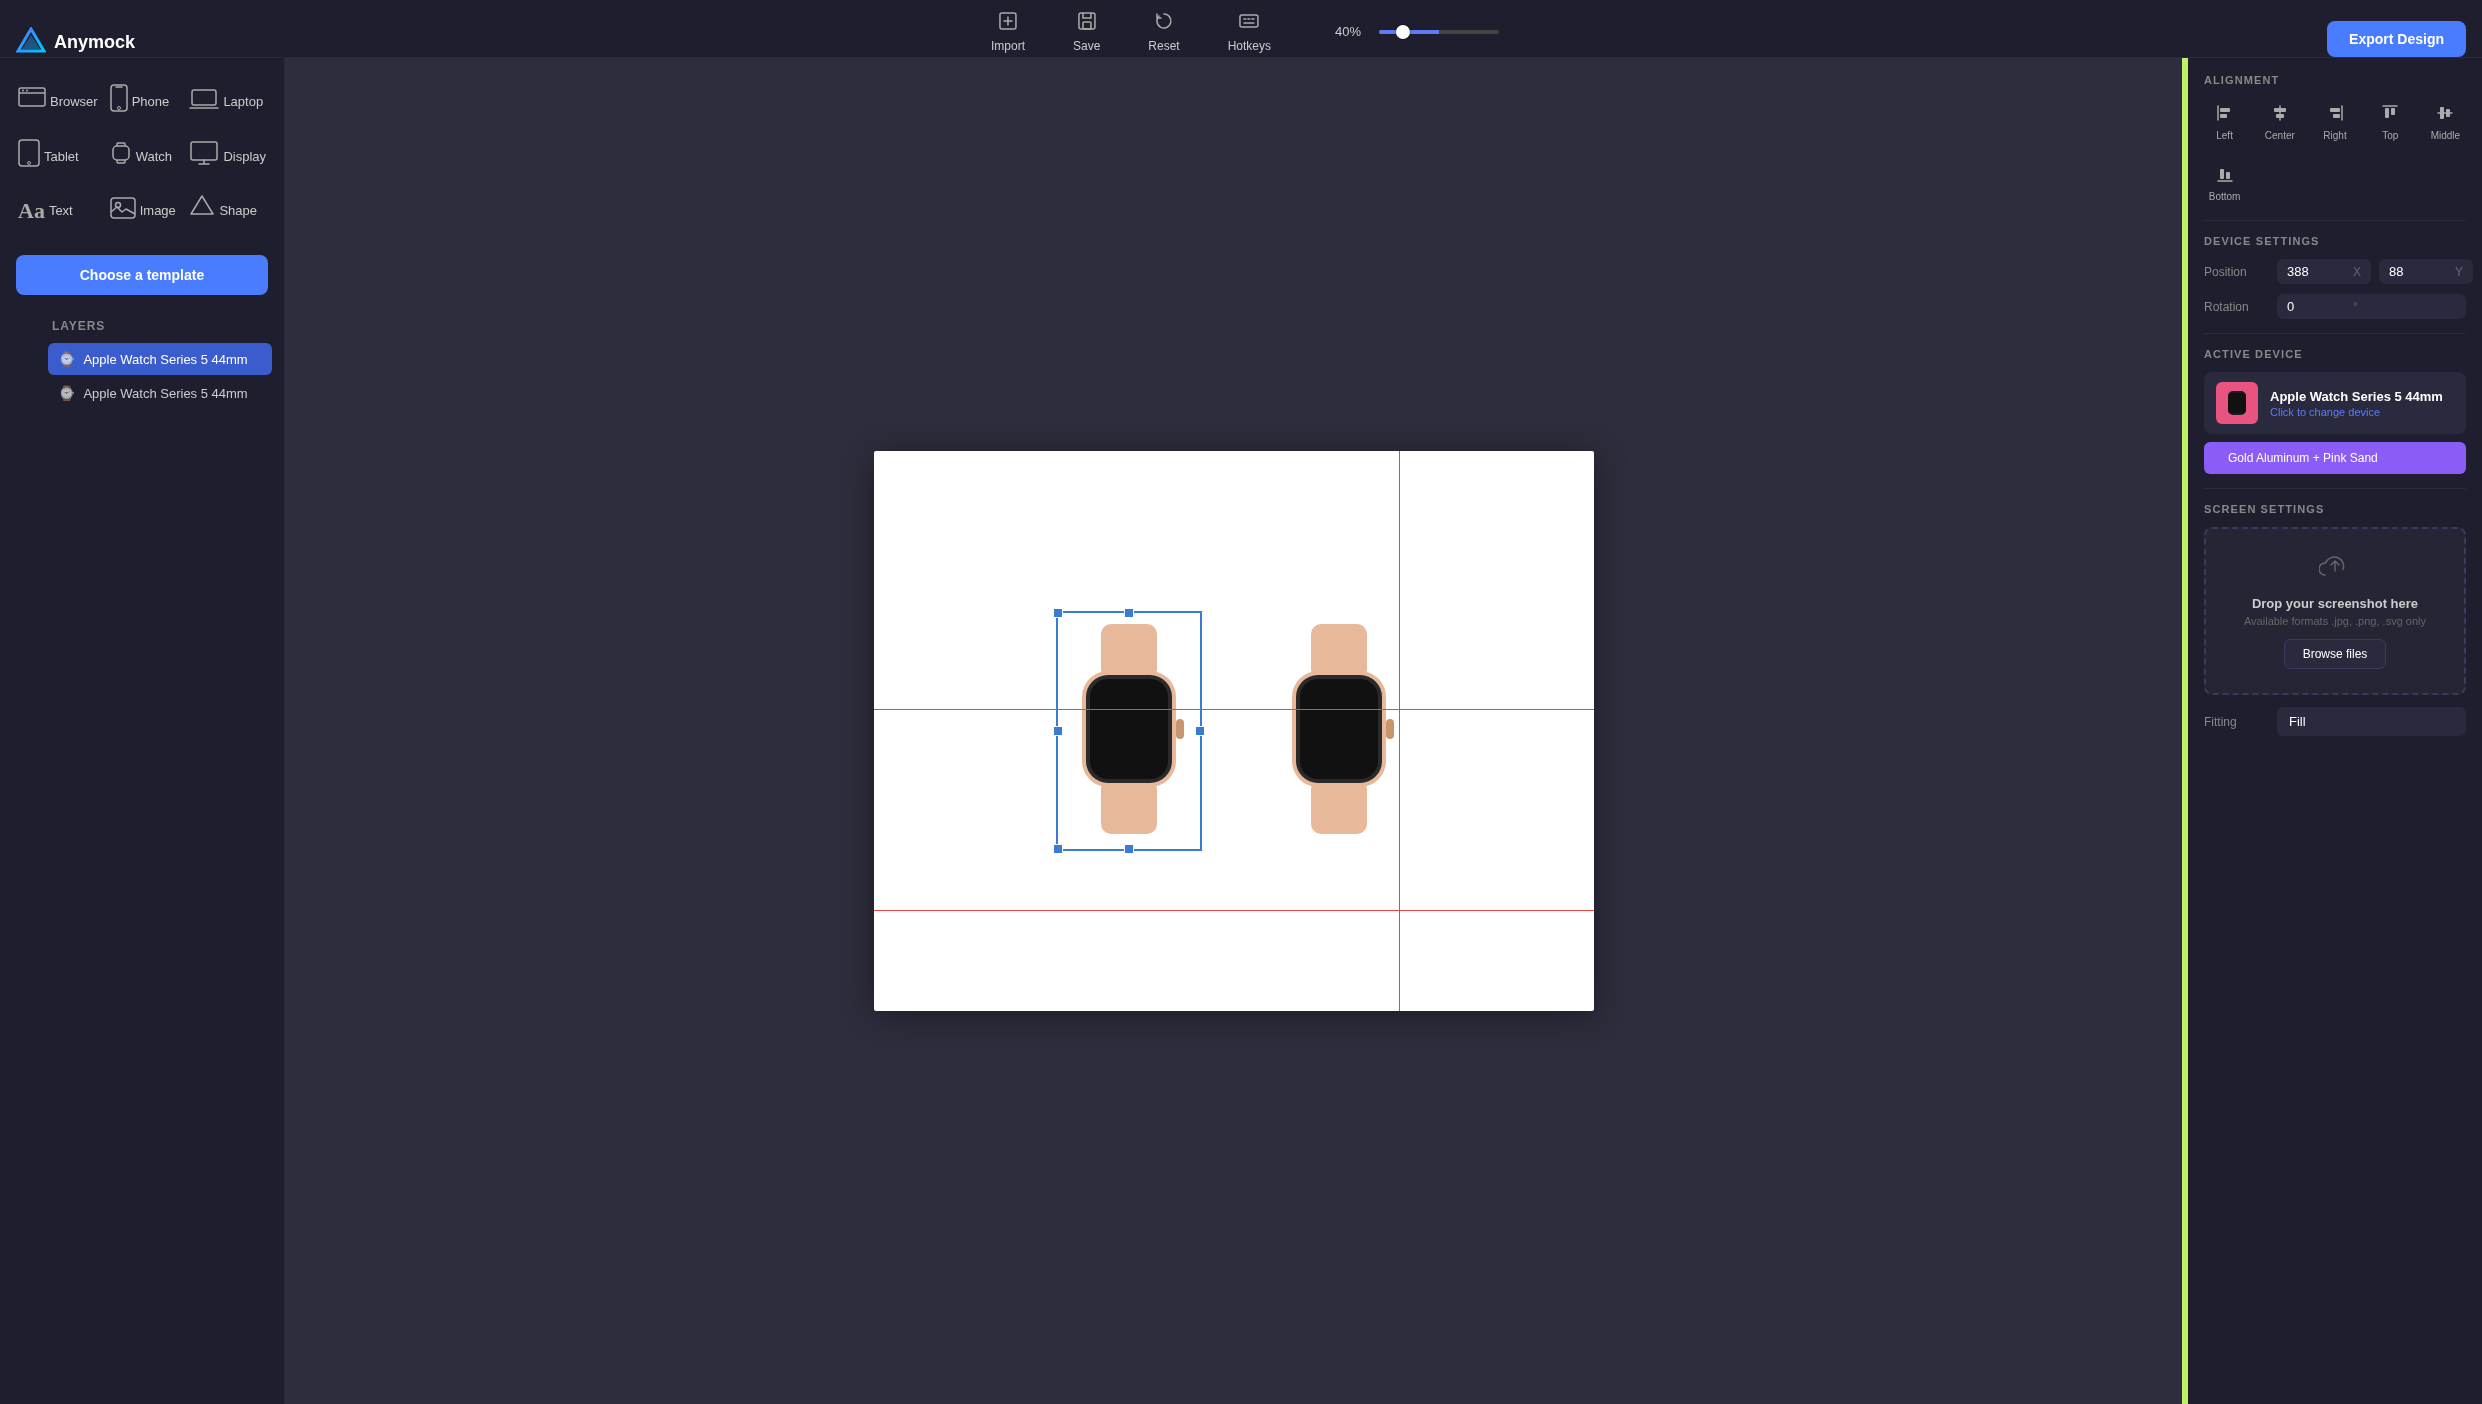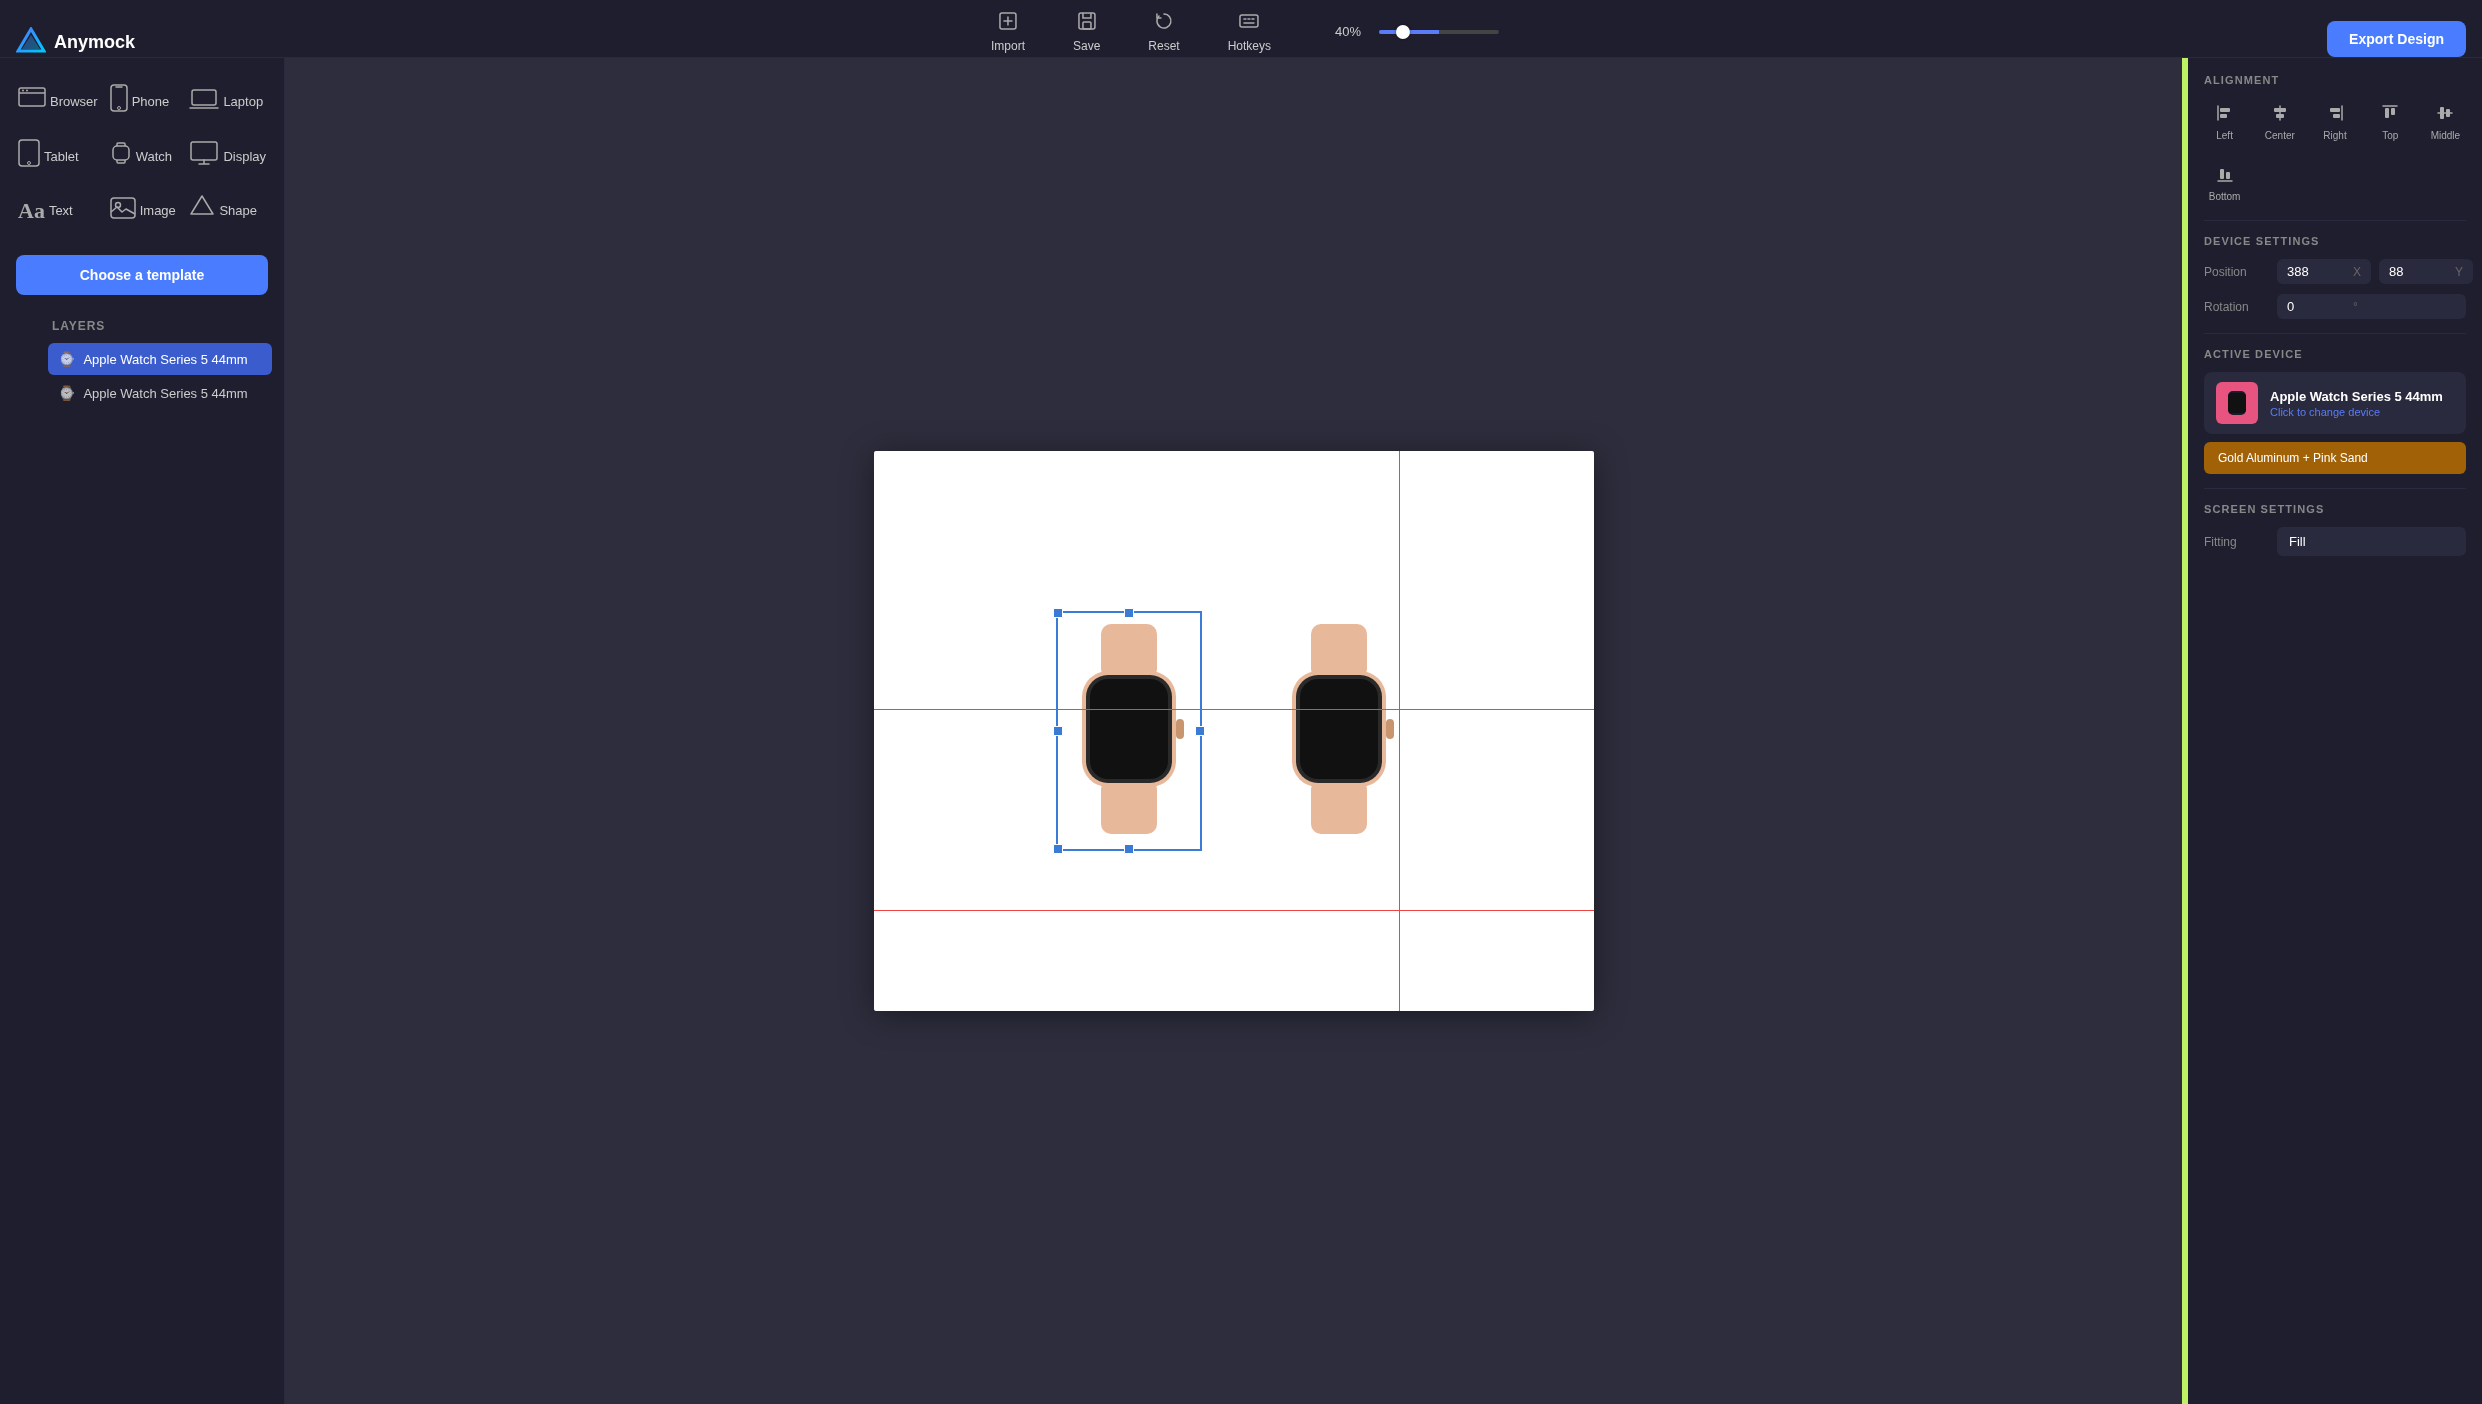--- a/index.html
+++ b/index.html
@@ -327,24 +327,24 @@
       justify-content: center;
       font-size: 22px;
       flex-shrink: 0;
     }
     .device-info { flex: 1; }
     .device-name { font-size: 13px; font-weight: 600; color: #fff; }
     .device-change { font-size: 11px; color: #5b7cf6; cursor: pointer; margin-top: 2px; }
 
     .color-variant-btn {
       width: 100%;
-      background: #a16207;
+      background: #8b5cf6;
       border: none;
       color: #fff;
-      padding: 9px 14px;
+      padding: 9px 24px;
       border-radius: 6px;
       font-size: 12px;
       text-align: left;
       cursor: pointer;
     }
 
     .screen-drop-zone {
       border: 2px dashed #3a3a5e;
       border-radius: 8px;
       padding: 24px 16px;
@@ -710,20 +710,31 @@
           <div class="device-change">Click to change device</div>
         </div>
       </div>
       <button class="color-variant-btn">Gold Aluminum + Pink Sand</button>
     </div>
 
     <div class="divider"></div>
 
     <div class="section-title">SCREEN SETTINGS</div>
 
+    <div class="screen-drop-zone">
+      <div class="drop-icon">
+        <svg width="32" height="28" viewBox="0 0 32 28" fill="none">
+            <path d="M16 18V8M16 8l-4 4M16 8l4 4" stroke="#666" stroke-width="1.5" stroke-linecap="round" stroke-linejoin="round"></path>
+            <path d="M6 22a6 6 0 0 1 0-12c.2 0 .4 0 .6.01A8 8 0 1 1 24 16.5" stroke="#666" stroke-width="1.5" stroke-linecap="round"></path>
+          </svg>
+      </div>
+      <div class="drop-text">Drop your screenshot here</div>
+      <div class="drop-sub">Available formats .jpg, .png, .svg only</div>
+      <button class="browse-btn">Browse files</button>
+    </div>
 
     <div class="fitting-row">
       <span class="fitting-label">Fitting</span>
       <div class="fitting-val">Fill</div>
     </div>
 
   </div>
 </div>
 
 </body></html>

